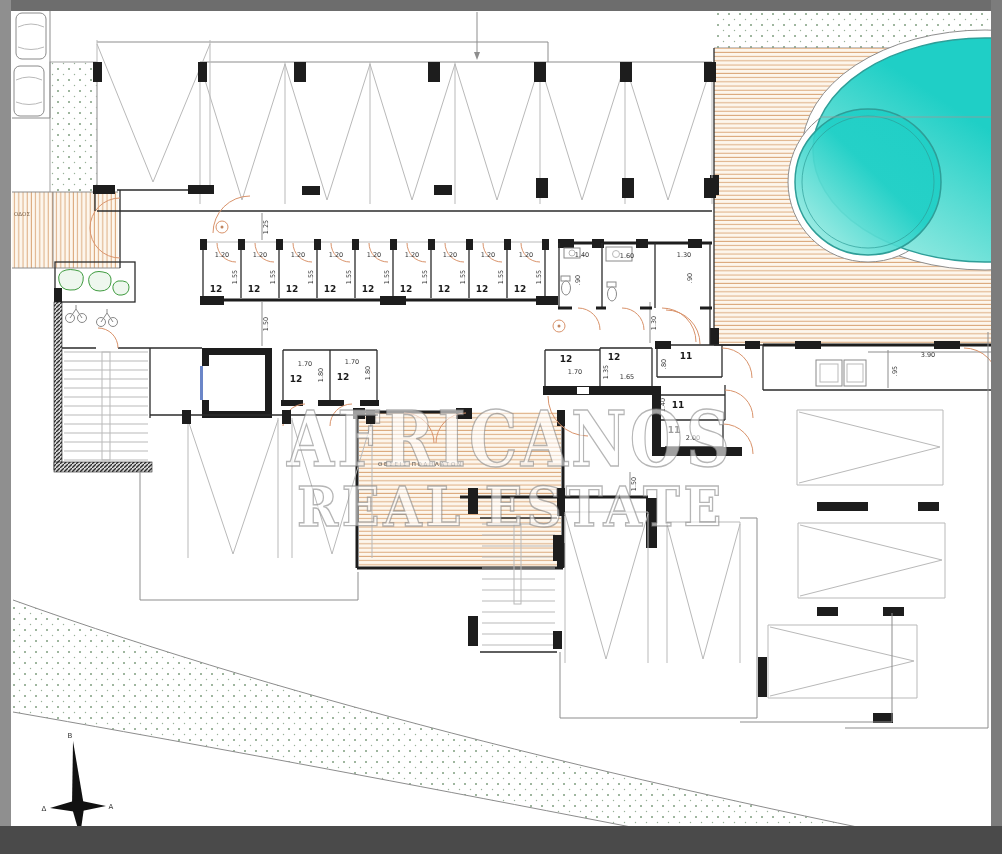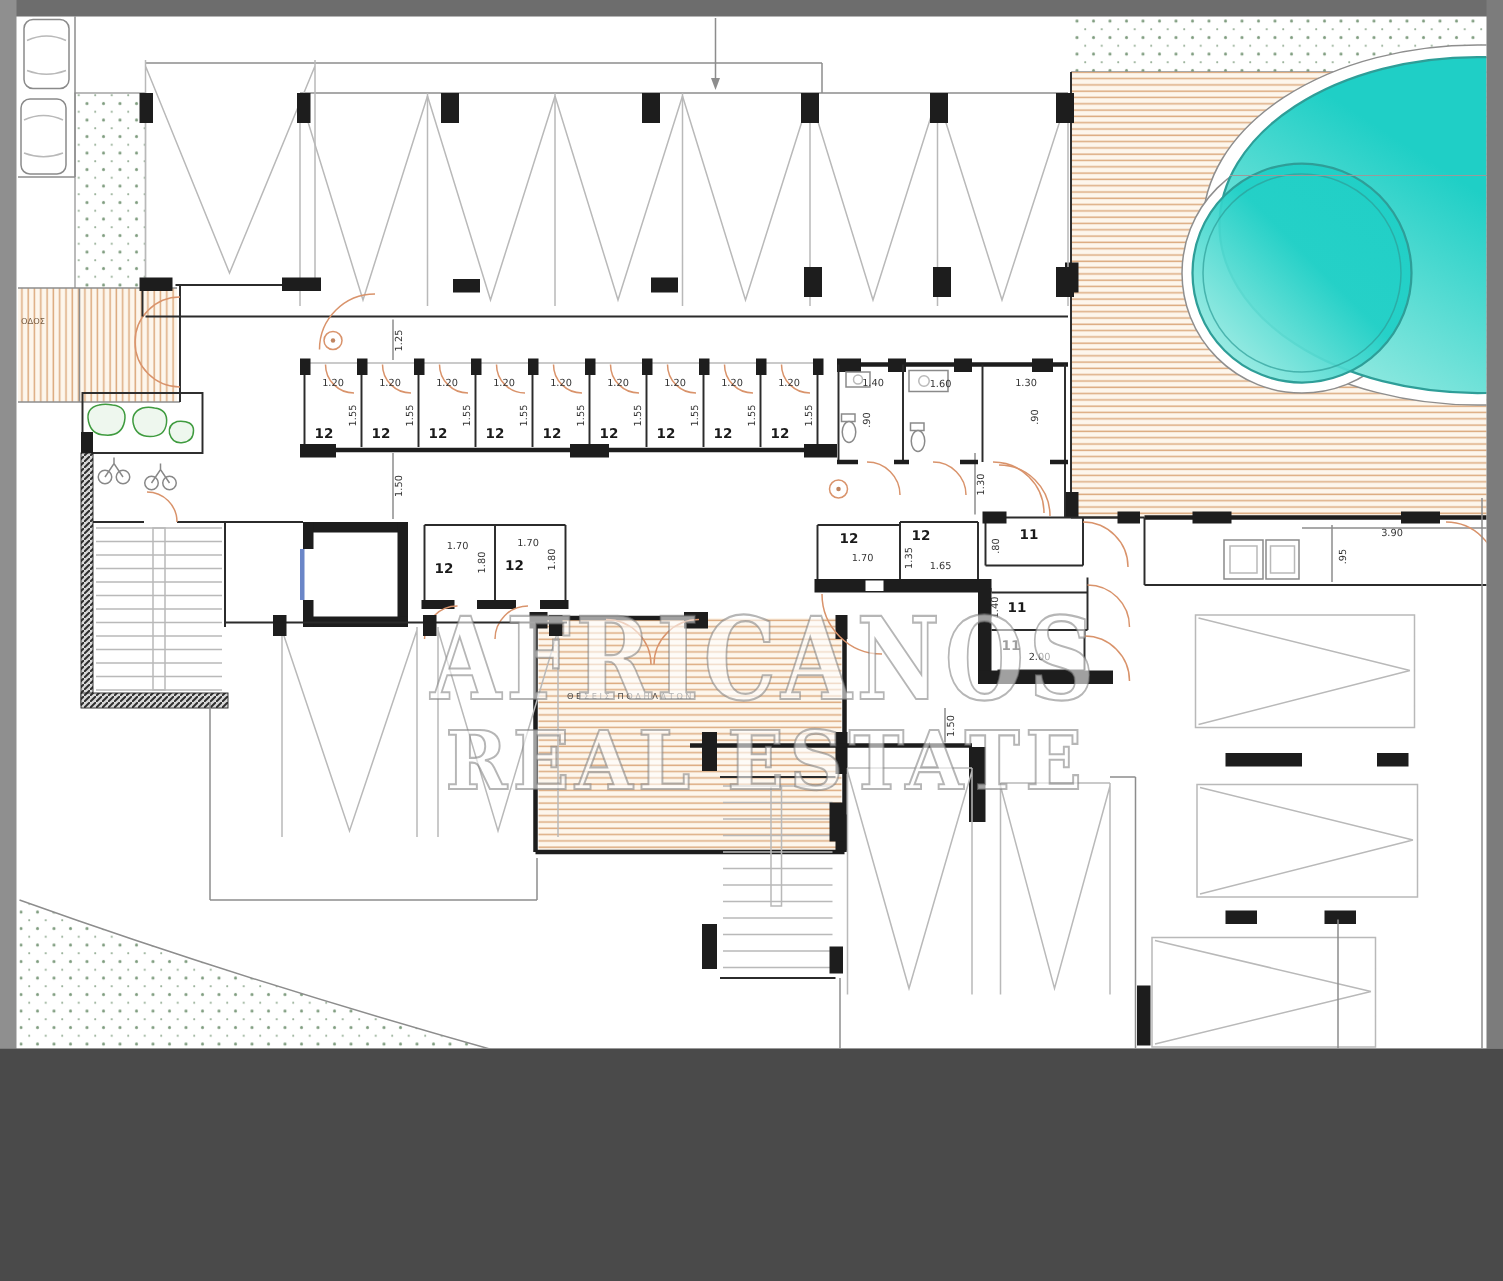--- a/index.html
+++ b/index.html
@@ -1,16 +1,16 @@
 <!DOCTYPE html>
 <html><head>
 <meta charset="utf-8">
 <style>
   html,body{margin:0;padding:0;background:#4a4a4a;}
-  .stage{position:relative;width:1002px;height:699px;background:#ffffff;overflow:hidden;}
+  .stage{position:relative;width:1002px;height:826px;background:#ffffff;overflow:hidden;}
   svg{display:block;}
   .lt{stroke:#b9b9b9;stroke-width:1;fill:none;}
   .bd{stroke:#8d8d8d;stroke-width:1;fill:none;}
   .w1{stroke:#2b2b2b;stroke-width:1.3;fill:none;}
   .w2{stroke:#1d1d1d;stroke-width:3;fill:none;}
   .blk{fill:#1d1d1d;stroke:none;}
   .door{stroke:#d9936b;stroke-width:1;fill:none;}
   .fix{stroke:#8a8a8a;stroke-width:1;fill:#ffffff;}
   .dimt{font:6.5px "DejaVu Sans",sans-serif;fill:#333;text-anchor:middle;}
   .room{font:bold 9px "DejaVu Sans",sans-serif;fill:#1a1a1a;text-anchor:middle;}

